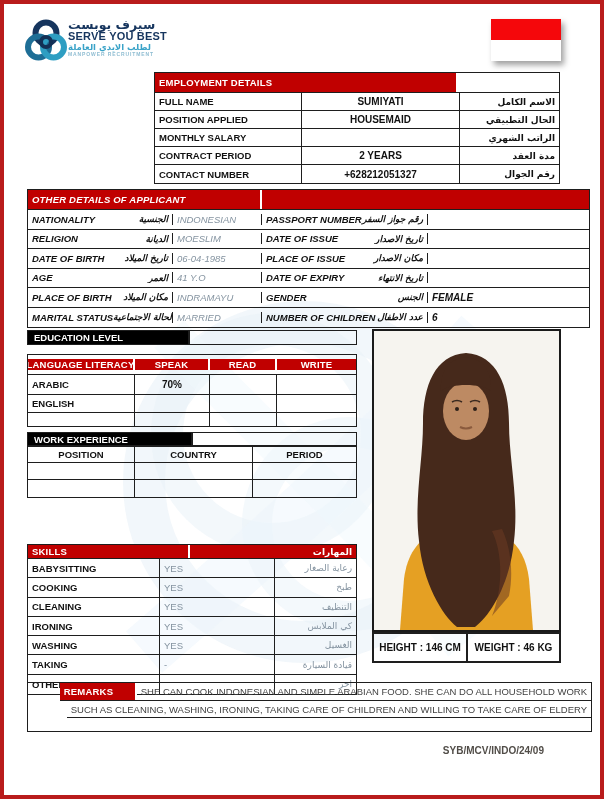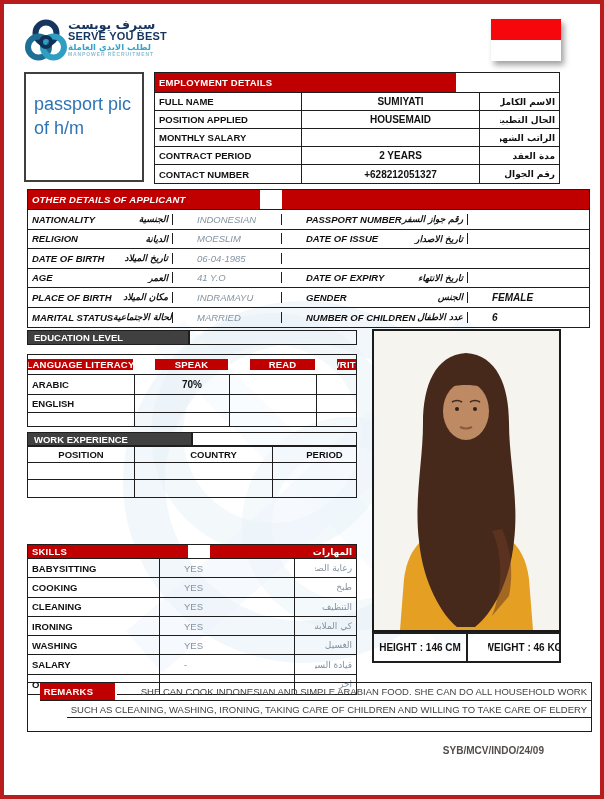--- a/index.html
+++ b/index.html
@@ -3,29 +3,29 @@
 <meta charset="utf-8">
 <style>
   html,body{margin:0;padding:0;background:#ffffff;}
   .page{position:relative;width:604px;height:799px;background:#fff;border:4px solid #b91c1c;
         box-sizing:border-box;font-family:"Liberation Sans",sans-serif;overflow:hidden;}
   .wm{position:absolute;left:0;top:0;z-index:0;pointer-events:none;}
   .abs{position:absolute;z-index:1;box-sizing:border-box;}
 
   
   .tbl{position:absolute;z-index:1;display:flex;flex-direction:column;border:1.5px solid #1e1e1e;box-sizing:border-box;background:transparent;}
-  .tr{display:flex;border-bottom:1px solid #1e1e1e;box-sizing:border-box;gap:20px;}
+  .tr{display:flex;border-bottom:1px solid #1e1e1e;box-sizing:border-box;}
   .tr:last-child{border-bottom:none;}
   .td{border-right:1px solid #1e1e1e;box-sizing:border-box;display:flex;align-items:center;
       padding:0 4px;overflow:hidden;white-space:nowrap;}
   .td:last-child{border-right:none;}
   .red{background:#C00000;color:#fff;font-weight:bold;font-size:9.5px;letter-spacing:.2px;}
   .red.td{border-right:2px solid #fff;}
   .red.td:last-child{border-right:none;}
-  .redbar{position:absolute;z-index:1;background:#404040;color:#fff;font-weight:bold;font-size:9.5px;
+  .redbar{position:absolute;z-index:1;background:#000000;color:#fff;font-weight:bold;font-size:9.5px;
           display:flex;align-items:center;padding:0 6px;box-sizing:border-box;border:1px solid #1e1e1e;}
   .emptycell{position:absolute;z-index:1;border:1.5px solid #1e1e1e;box-sizing:border-box;}
 
   .lbl{font-weight:bold;color:#111;font-size:9.5px;}
   .val{color:#8493A0;font-size:9.5px;}
   .valb{font-weight:bold;color:#111;font-size:10px;}
   .ar{font-family:"DejaVu Sans",sans-serif;font-size:9px;}
   .ctr{justify-content:center;text-align:center;}
   .rgt{justify-content:flex-end;text-align:right;}
   .btw{justify-content:space-between;}
@@ -84,23 +84,20 @@
     <div class="logo-en-title">SERVE YOU BEST</div>
     <div class="logo-ar-sub">لطلب الايدي العاملة</div>
     <div class="logo-en-sub">MANPOWER RECRUITMENT</div>
   </div>
 
   <div class="flag">
     <div class="top"></div>
     <div class="bot"></div>
   </div>
 
-  <div class="passport-box">
-    <div class="txt">passport pic of h/m</div>
-  </div>
 
   <div class="tbl" style="left:150px;top:68px;width:406px;">
     <div class="tr h20">
       <div class="td red" style="width:303px;">EMPLOYMENT DETAILS</div>
       <div class="td red" style="flex:1;margin-top:44px;">REF :</div>
     </div>
     <div class="tr h18">
       <div class="td lbl" style="width:147px;">FULL NAME</div>
       <div class="td valb ctr" style="width:158px;">SUMIYATI</div>
       <div class="td lbl ar rgt" style="flex:1;">الاسم الكامل</div>
@@ -155,20 +152,24 @@
           <span class="lbl ar">تاريخ الاصدار</span>
         </div>
       <div class="td valb" style="flex:1;"></div>
     </div>
     <div class="tr h19">
       <div class="td btw" style="width:145px;">
           <span class="lbl">DATE OF BIRTH</span>
           <span class="lbl ar">تاريخ الميلاد</span>
         </div>
       <div class="td val" style="width:89px;">06-04-1985</div>
+      <div class="td btw" style="width:166px;">
+          <span class="lbl">PLACE OF ISSUE</span>
+          <span class="lbl ar">مكان الاصدار</span>
+        </div>
       <div class="td valb" style="flex:1;"></div>
     </div>
     <div class="tr h19">
       <div class="td btw" style="width:145px;">
           <span class="lbl">AGE</span>
           <span class="lbl ar">العمر</span>
         </div>
       <div class="td val" style="width:89px;">41 Y.O</div>
       <div class="td btw" style="width:166px;">
           <span class="lbl">DATE OF EXPIRY</span>
@@ -276,21 +277,21 @@
       <div class="td lbl" style="width:132px;">IRONING</div>
       <div class="td val" style="width:115px;">YES</div>
       <div class="td val ar rgt" style="flex:1;">كي الملابس</div>
     </div>
     <div class="tr h19b">
       <div class="td lbl" style="width:132px;">WASHING</div>
       <div class="td val" style="width:115px;">YES</div>
       <div class="td val ar rgt" style="flex:1;">الغسيل</div>
     </div>
     <div class="tr h19b">
-      <div class="td lbl" style="width:132px;">SALARY</div>
+      <div class="td lbl" style="width:132px;">TAKING</div>
       <div class="td val" style="width:115px;">-</div>
       <div class="td val ar rgt" style="flex:1;">قيادة السيارة</div>
     </div>
     <div class="tr h19b">
       <div class="td lbl" style="width:132px;">OTHER</div>
       <div class="td val" style="width:115px;"></div>
       <div class="td val ar rgt" style="flex:1;">اخر</div>
     </div>
   </div>
 

